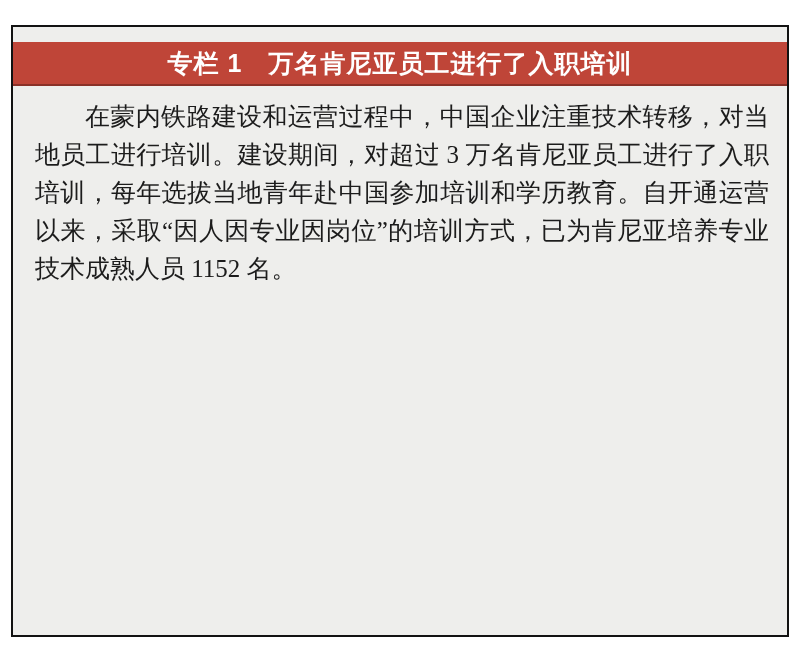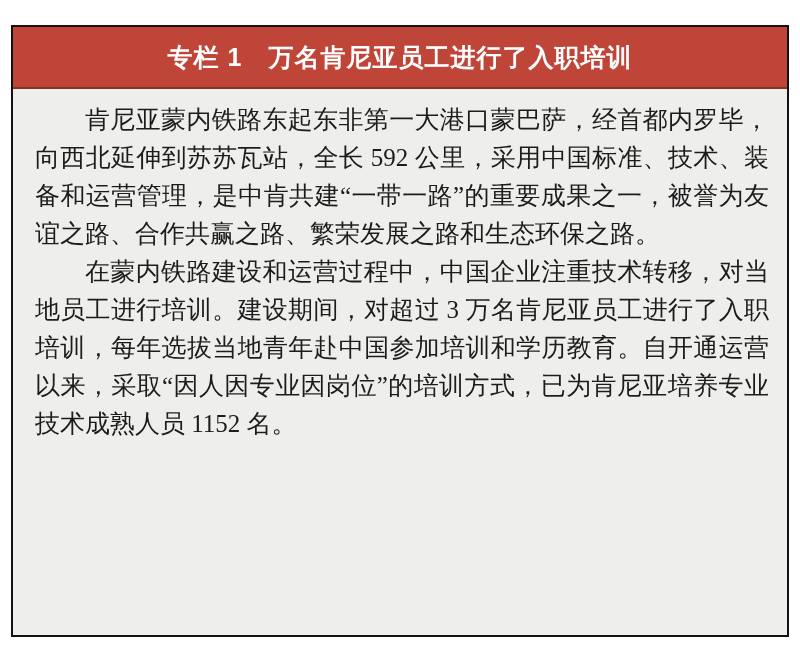--- a/index.html
+++ b/index.html
@@ -27,31 +27,32 @@
   .panel {
     position: absolute;
     left: 11px;
     top: 25px;
     width: 778px;
     height: 612px;
     border: 2px solid var(--border);
     background: var(--body-bg);
   }
   .panel-header {
-    height: 62px;
+    height: 44px;
     background: var(--header-bg);
     border-bottom: 2px solid rgba(0,0,0,0.28);
     display: flex;
     align-items: center;
     justify-content: center;
     font-family: "Liberation Sans", "DejaVu Sans", sans-serif;
     font-weight: bold;
     font-size: 25px;
     letter-spacing: 1px;
     color: var(--header-text);
+    margin-top: 15px;
   }
   .panel-header .column-label {
     margin-right: 26px;
     white-space: nowrap;
   }
   .panel-header .column-title {
     white-space: nowrap;
   }
   .panel-body {
     padding: 12px 18px 0 22px;
@@ -68,17 +69,16 @@
 </head>
 <body>
 
 <div class="page">
   <div class="panel">
     <div class="panel-header">
       <span class="column-label">专栏 1</span>
       <span class="column-title">万名肯尼亚员工进行了入职培训</span>
     </div>
     <div class="panel-body">
-      <p>肯尼亚蒙内铁路东起东非第一大港口蒙巴萨，经首都内罗毕，向西北延伸到苏苏瓦站，全长 592 公里，采用中国标准、技术、装备和运营管理，是中肯共建“一带一路”的重要成果之一，被誉为友谊之路、合作共赢之路、繁荣发展之路和生态环保之路。</p>
       <p>在蒙内铁路建设和运营过程中，中国企业注重技术转移，对当地员工进行培训。建设期间，对超过 3 万名肯尼亚员工进行了入职培训，每年选拔当地青年赴中国参加培训和学历教育。自开通运营以来，采取“因人因专业因岗位”的培训方式，已为肯尼亚培养专业技术成熟人员 1152 名。</p>
     </div>
   </div>
 </div>
 
 </body></html>

